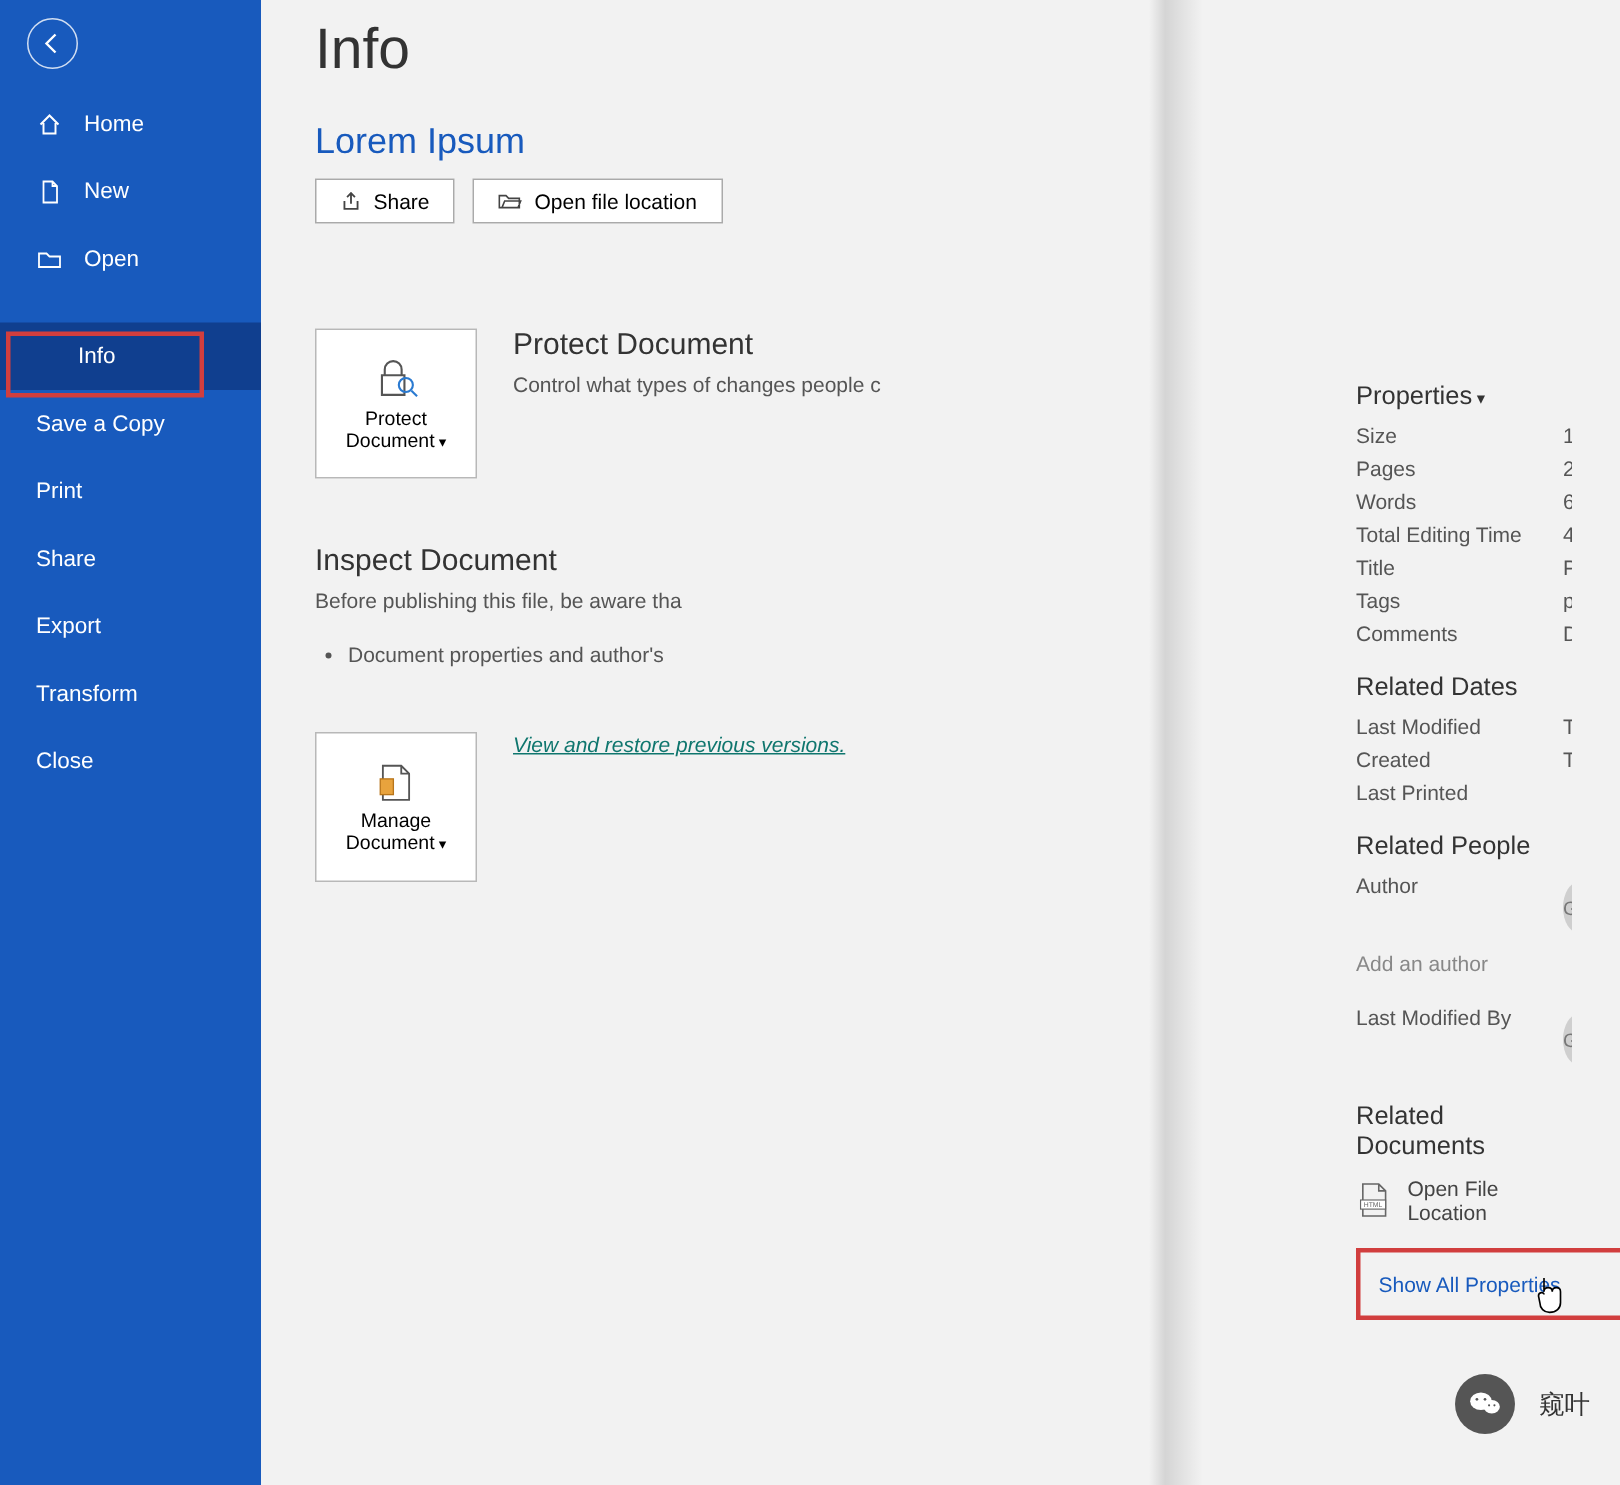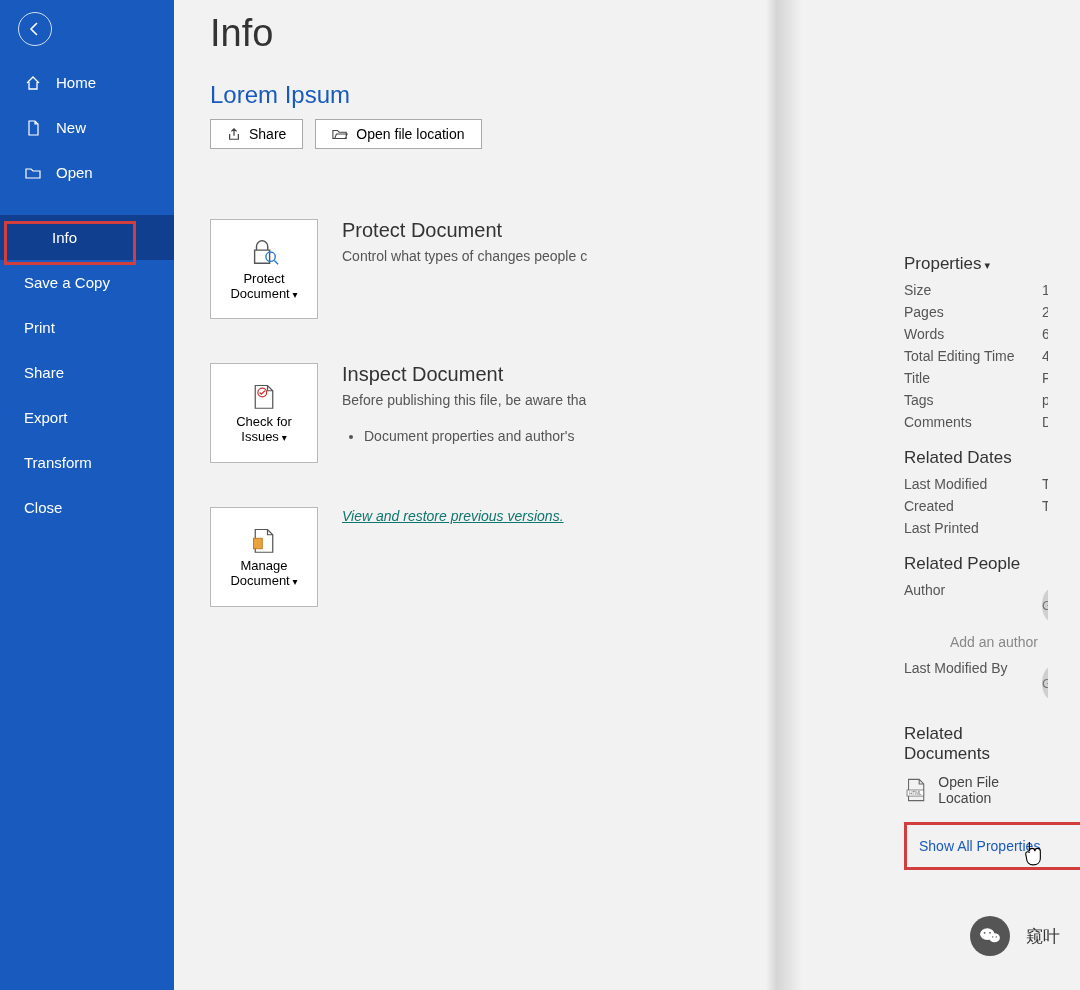--- a/index.html
+++ b/index.html
@@ -37,21 +37,21 @@
   
   .props { position:absolute; top:254px; left:730px; right:32px; font-size:14px; color:#444; }
   .props h3 { font-size:17px; font-weight:400; color:#333; margin: 0 0 8px 0; }
   .props h3.drop::after { content:" ▾"; font-size:11px; }
   .kv { display:flex; margin-bottom:6px; }
   .kv .k { width:138px; color:#555; }
   .kv .v { flex:1; color:#555; white-space:nowrap; overflow:hidden; text-overflow:ellipsis; }
   .section { margin-top:18px; }
   .avatar-row { display:flex; align-items:center; gap:12px; margin:6px 0; }
   .avatar { width:34px; height:34px; border-radius:50%; background:#cfcfcf; color:#777; display:flex; align-items:center; justify-content:center; font-size:13px; }
-  .add-author { color:#888; font-size:14px; margin-left:46px; cursor:pointer; }
+  .add-author { color:#888; font-size:14px; cursor:pointer; }
   .ofl { display:flex; align-items:center; gap:10px; margin-top:10px; cursor:pointer; }
   .show-all-wrap { position:relative; margin-top:16px; }
   .show-all-box { border:3px solid #d13e3e; width:186px; height:48px; display:flex; align-items:center; padding-left:12px; }
   .show-all-box a { color:#185ABD; font-size:14px; cursor:pointer; }
   .cursor { position:absolute; left:118px; top:18px; font-size:20px; pointer-events:none; }
 
   
   .watermark { position:absolute; right:20px; bottom:34px; display:flex; align-items:center; gap:16px; color:#333; font-size:17px; }
   .wm-circle { width:40px; height:40px; border-radius:50%; background:#555; color:#fff; display:flex; align-items:center; justify-content:center; font-size:18px; }
 
@@ -147,28 +147,20 @@
           </svg>
         <span class="caret">Protect Document</span>
       </div>
       <div class="action-text">
         <h2>Protect Document</h2>
         <p>Control what types of changes people c</p>
       </div>
     </div>
 
     <div class="action-row">
-      <div class="action-box">
-        <svg width="28" height="28" viewBox="0 0 32 32">
-            <path d="M6 4 H20 L26 10 V30 H6 Z M20 4 V10 H26" stroke="#555" stroke-width="1.4" fill="none"></path>
-            <circle cx="14" cy="12" r="5" stroke="#c33" stroke-width="1.4" fill="none"></circle>
-            <path d="M11 12 L13 14 L17 10" stroke="#c33" stroke-width="1.4" fill="none"></path>
-          </svg>
-        <span class="caret">Check for Issues</span>
-      </div>
       <div class="action-text">
         <h2>Inspect Document</h2>
         <p>Before publishing this file, be aware tha</p>
         <ul>
             <li>Document properties and author's</li>
           </ul>
       </div>
     </div>
 
     <div class="action-row">
@@ -238,21 +230,21 @@
         <div class="kv">
             <div class="k">Author</div>
           <div class="v">
             <div class="avatar-row">
               <div class="avatar">GM</div>
 
             </div>
           </div>
         </div>
         <div class="add-author">Add an author</div>
-        <div class="kv" style="margin-top:10px;">
+        <div class="kv" style="margin-top:20px;">
             <div class="k">Last Modified By</div>
           <div class="v">
             <div class="avatar-row">
               <div class="avatar">GM</div>
 
             </div>
           </div>
         </div>
       </div>
 

